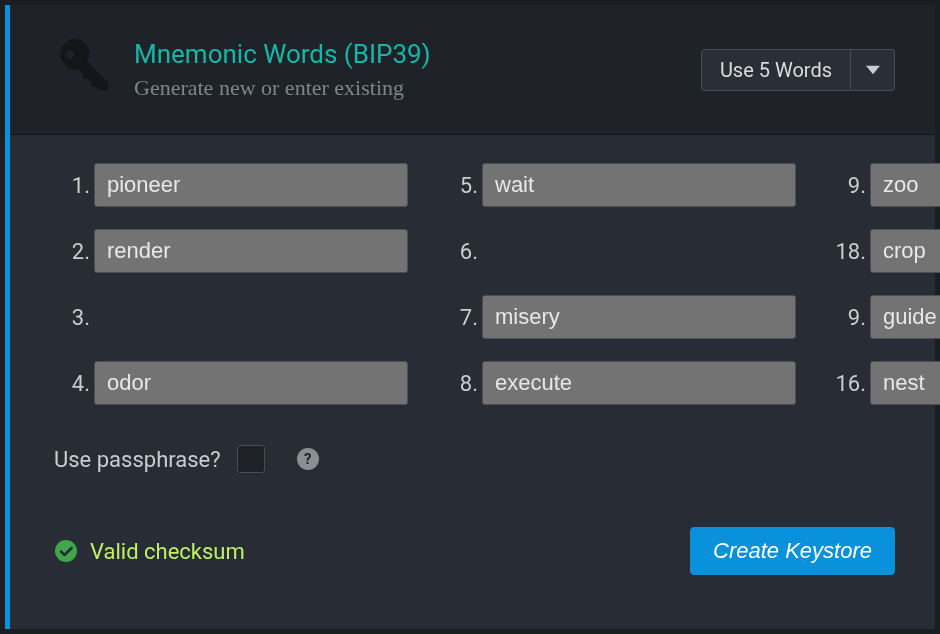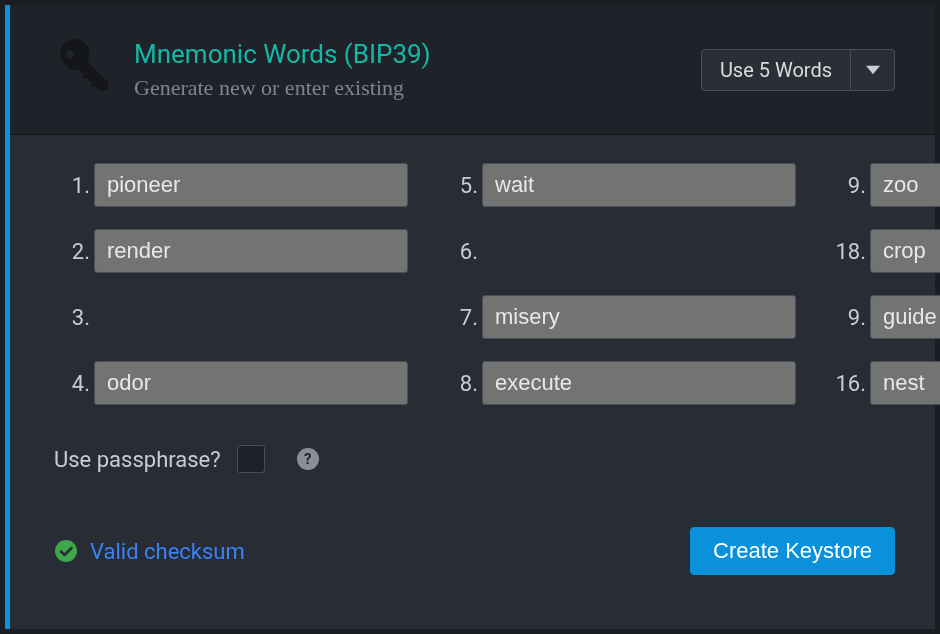--- a/index.html
+++ b/index.html
@@ -151,31 +151,32 @@
       display: flex;
       align-items: center;
       gap: 12px;
     }
     .check-icon {
       width: 24px;
       height: 24px;
       flex: none;
     }
     .status-text {
-      color: #3b82f6;
+      color: #bef264;
       font-size: 22px;
     }
     .create-btn {
       background: #0a91db;
       border: 1px solid #0a91db;
       color: #ffffff;
       font-size: 22px;
       padding: 10px 22px;
       border-radius: 4px;
       cursor: pointer;
+      font-style: italic;
     }
   </style>
 </head>
 <body>
 
 <div class="frame">
 
   <div class="header">
     <svg class="key-icon" viewBox="0 0 24 24">
       <path fill="#14161a" d="M7 14a5 5 0 1 1 4.9-6H22l2 2-2 2h-2l-1 1-1-1h-2l-1 1-1-1h-2.1A5 5 0 0 1 7 14zm-1-5a1.5 1.5 0 1 0 0 3 1.5 1.5 0 0 0 0-3z" transform="rotate(45 12 12)"></path>

